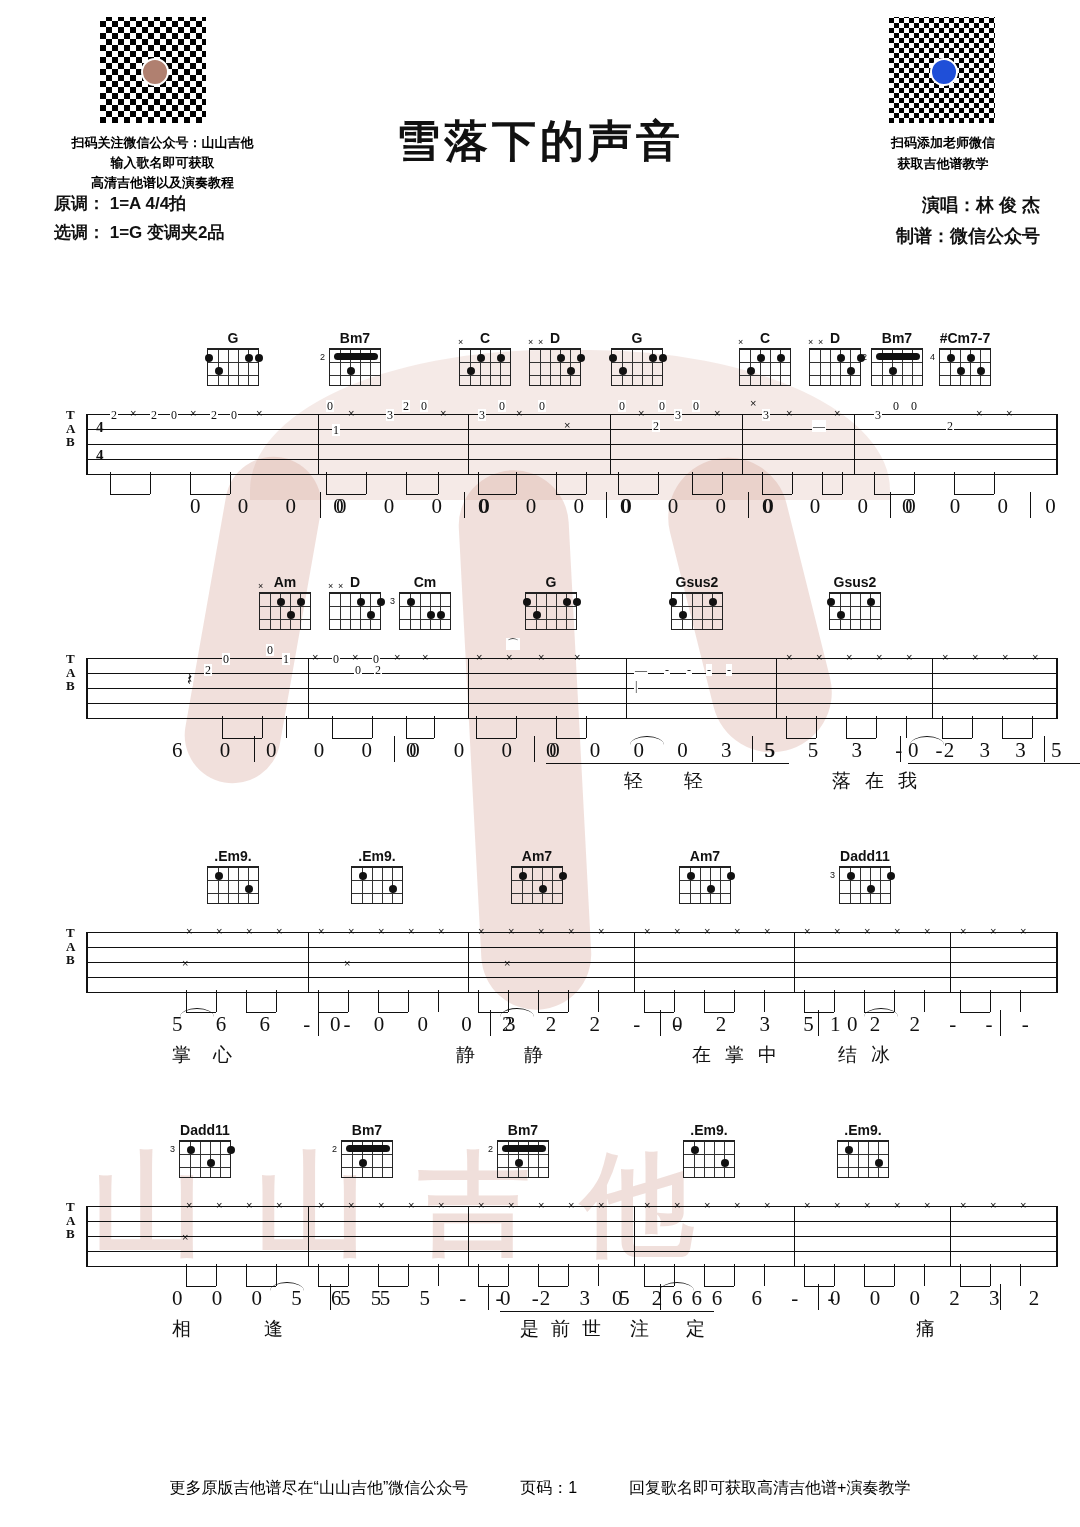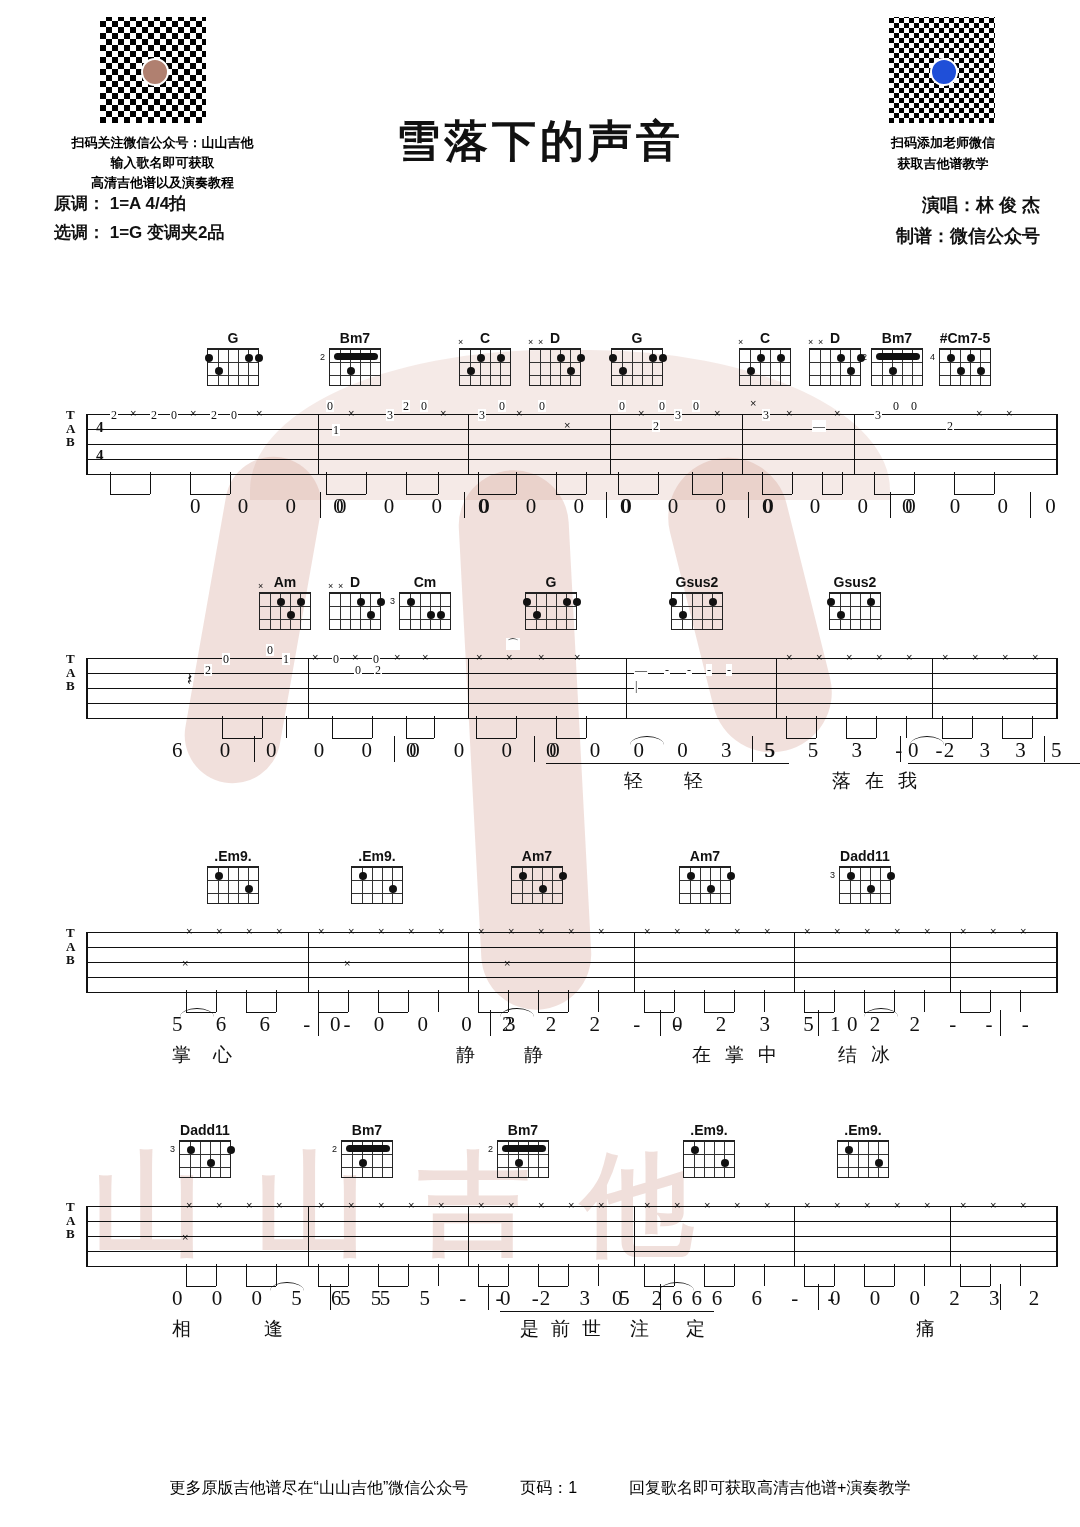--- a/index.html
+++ b/index.html
@@ -349,21 +349,21 @@
         <div class="v" style="left:30px"></div>
           <div class="v" style="left:40px"></div>
         <div class="h" style="top:12px"></div>
           <div class="h" style="top:25px"></div>
         <div class="barre" style="left:4px; top:3px; width:44px"></div>
         <div class="dot" style="left:17px; top:17px"></div>
       </div>
     </div>
 
     <div class="chord" style="left:928px;">
-      <div class="chord-name">#Cm7-5</div>
+      <div class="chord-name">#Cm7-7</div>
       <div class="grid">
         <div class="fretnum">4</div>
         <div class="v" style="left:10px"></div>
           <div class="v" style="left:20px"></div>
         <div class="v" style="left:30px"></div>
           <div class="v" style="left:40px"></div>
         <div class="h" style="top:12px"></div>
           <div class="h" style="top:25px"></div>
         <div class="dot" style="left:7px; top:4px"></div>
         <div class="dot" style="left:17px; top:17px"></div>

